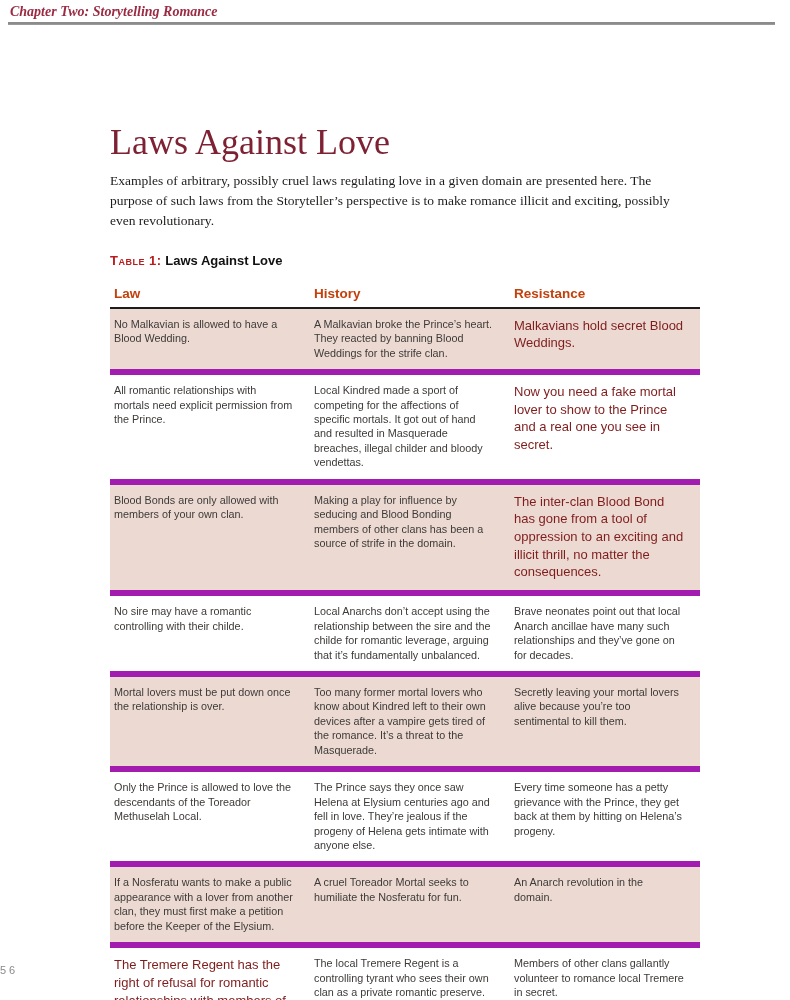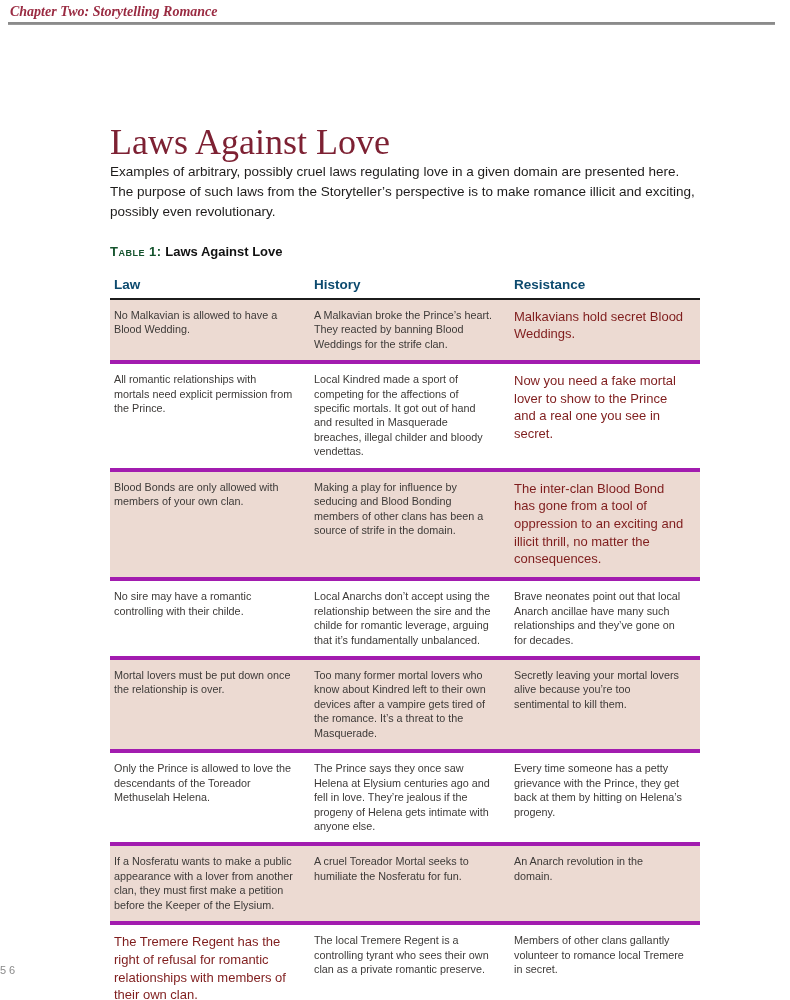--- a/index.html
+++ b/index.html
@@ -40,70 +40,70 @@
   .page-title {
     margin-top: 124px;
     font-family: "Liberation Serif", serif;
     font-weight: 400;
     font-size: 36px;
     line-height: 1.05;
     color: #7d2133;
     letter-spacing: 0px;
   }
   .intro {
-    margin-top: 0;
-    font-family: Liberation Sans, sans-serif;
+    margin-top: 9px;
+    font-family: Liberation Serif, serif;
     font-size: 13.5px;
     line-height: 1.48;
     color: #1e1c1b;
     width: 585px;
   }
   .table-label {
     margin-top: 22px;
     font-size: 13px;
     font-weight: bold;
     color: #111111;
   }
   .table-label .label-red {
-    color: #14532d;
+    color: #b91c1c;
     font-variant: small-caps;
     letter-spacing: 0.5px;
   }
   table.laws-table {
     margin-top: 12px;
     width: 590px;
     border-collapse: collapse;
     table-layout: fixed;
   }
   table.laws-table col.c1 { width: 200px; }
   table.laws-table col.c2 { width: 200px; }
   table.laws-table col.c3 { width: 190px; }
   table.laws-table th {
     text-align: left;
     font-size: 13.5px;
     font-weight: bold;
-    color: #0c4a6e;
+    color: #c2410c;
     padding: 6px 10px 6px 4px;
     border-bottom: 2px solid #1c1c1c;
   }
   table.laws-table td {
     vertical-align: top;
     font-size: 10.8px;
     line-height: 1.34;
     color: #3d3a38;
     padding: 8px 16px 9px 4px;
     margin-left: 8px;
   }
   table.laws-table td.lg {
     font-size: 13px;
     line-height: 1.36;
     color: #7f1d1d;
   }
   table.laws-table tbody tr:nth-child(odd) { background: #ecdad2; }
-  table.laws-table tbody tr:not(:first-child) td { border-top: 4px solid #a21caf; }
+  table.laws-table tbody tr:not(:first-child) td { border-top: 6px solid #a21caf; }
   .page-number {
     position: absolute;
     left: 0;
     right: 0;
     bottom: 24px;
     text-align: left;
     font-size: 11px;
     color: #8a8a8a;
     letter-spacing: 3px;
   }
@@ -158,21 +158,21 @@
           <td>No sire may have a romantic controlling with their childe.</td>
           <td>Local Anarchs don’t accept using the relationship between the sire and the childe for romantic leverage, arguing that it’s fundamentally unbalanced.</td>
           <td>Brave neonates point out that local Anarch ancillae have many such relationships and they’ve gone on for decades.</td>
         </tr>
         <tr>
           <td>Mortal lovers must be put down once the relationship is over.</td>
           <td>Too many former mortal lovers who know about Kindred left to their own devices after a vampire gets tired of the romance. It’s a threat to the Masquerade.</td>
           <td>Secretly leaving your mortal lovers alive because you’re too sentimental to kill them.</td>
         </tr>
         <tr>
-          <td>Only the Prince is allowed to love the descendants of the Toreador Methuselah Helena.</td>
+          <td>Only the Prince is allowed to love the descendants of the Toreador Methuselah Local.</td>
           <td>The Prince says they once saw Helena at Elysium centuries ago and fell in love. They’re jealous if the progeny of Helena gets intimate with anyone else.</td>
           <td>Every time someone has a petty grievance with the Prince, they get back at them by hitting on Helena’s progeny.</td>
         </tr>
         <tr>
           <td>If a Nosferatu wants to make a public appearance with a lover from another clan, they must first make a petition before the Keeper of the Elysium.</td>
           <td>A cruel Toreador Mortal seeks to humiliate the Nosferatu for fun.</td>
           <td>An Anarch revolution in the domain.</td>
         </tr>
         <tr>
           <td class="lg">The Tremere Regent has the right of refusal for romantic relationships with members of their own clan.</td>

